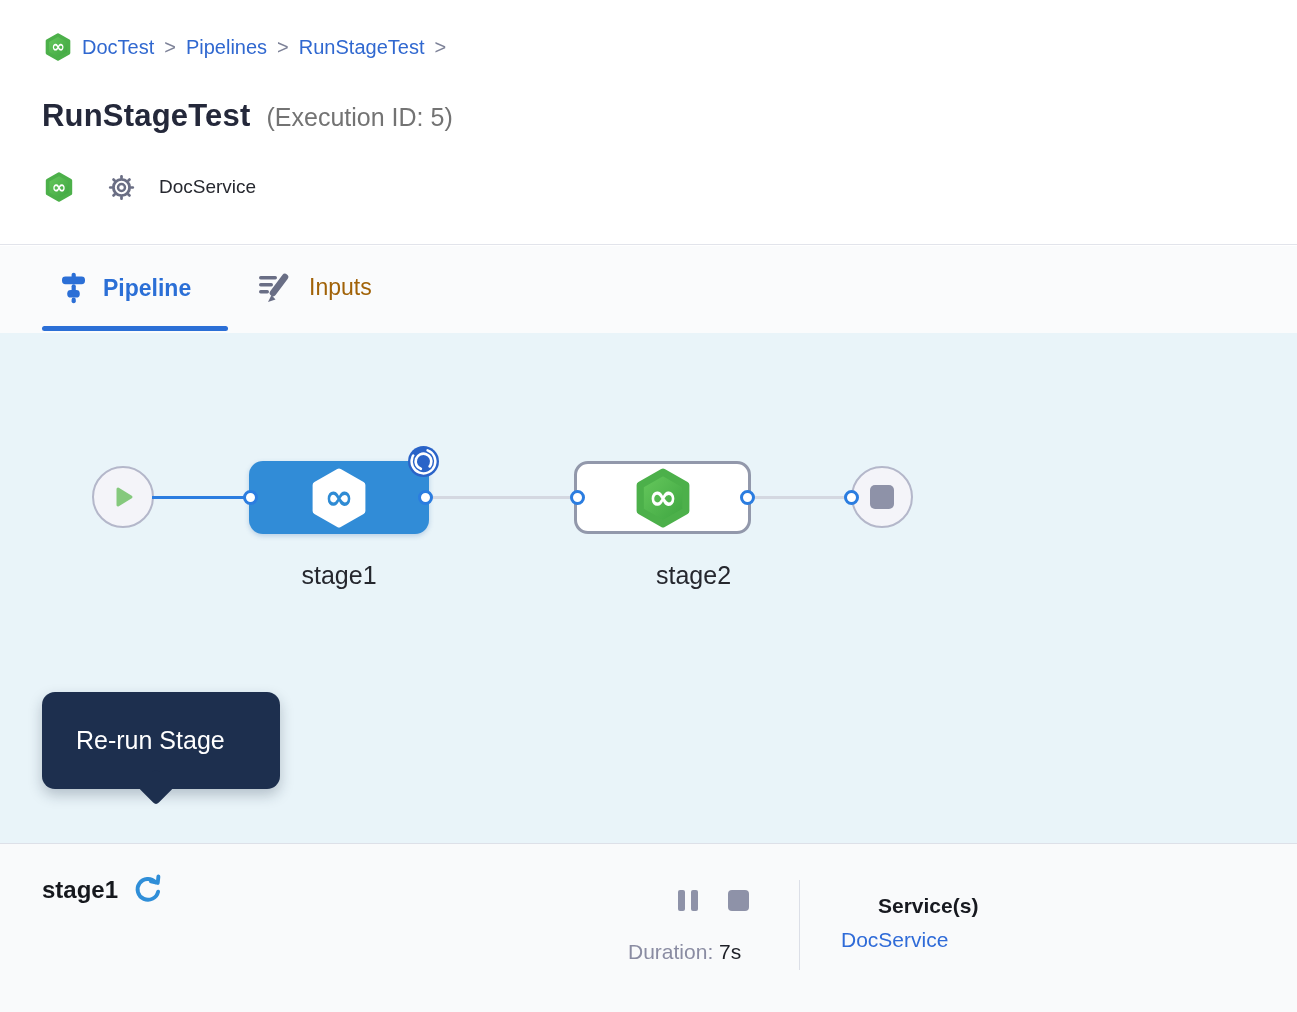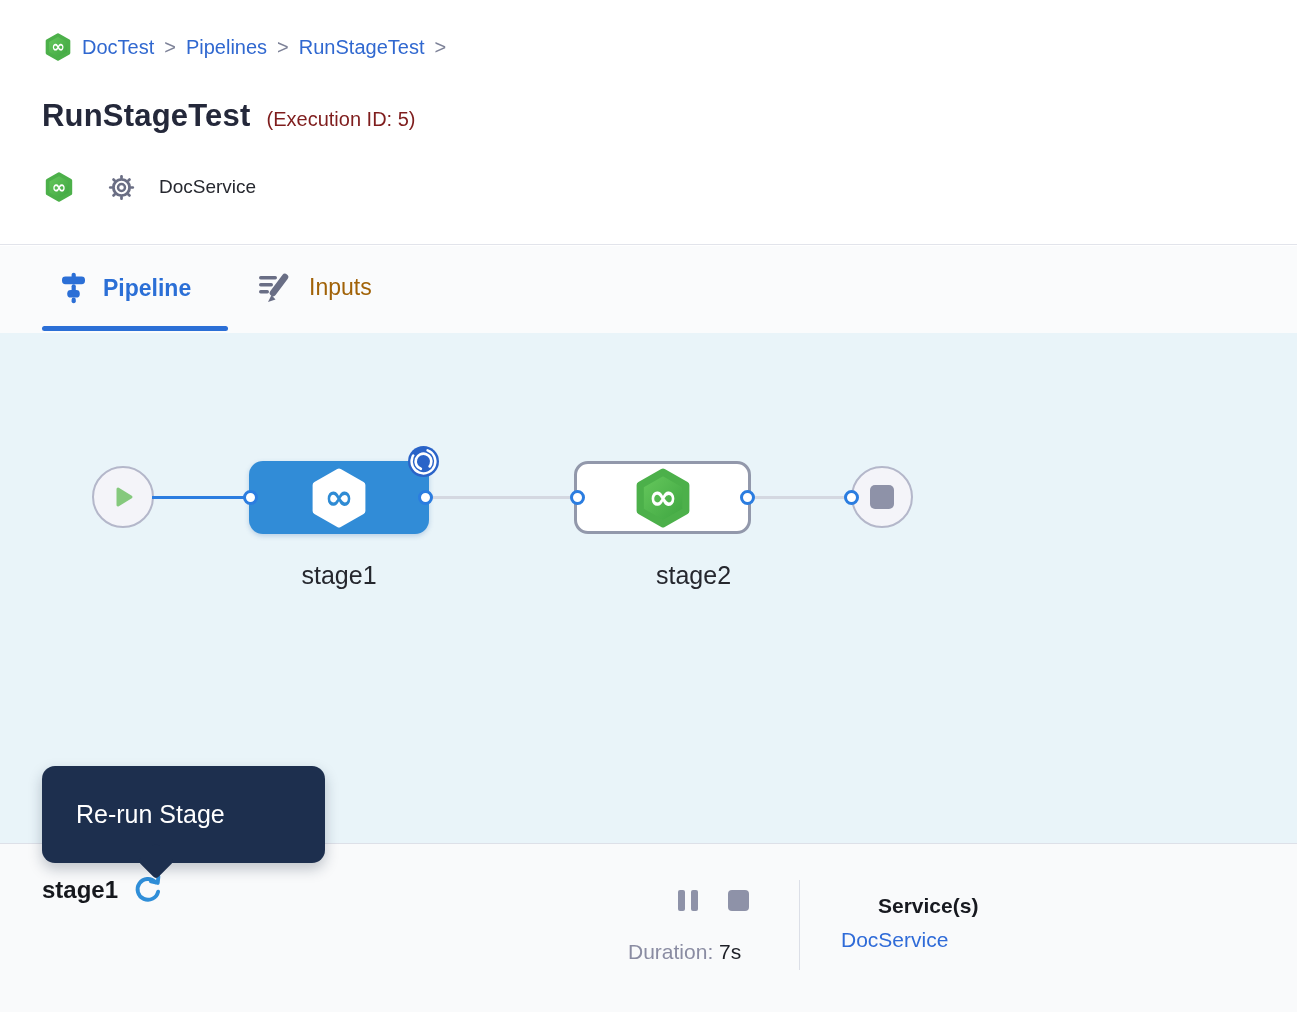--- a/index.html
+++ b/index.html
@@ -8,21 +8,21 @@
   #page { position:absolute; inset:0; width:1297px; height:1012px; background:#ffffff; }
 
   
   .header { position:absolute; left:0; top:0; width:1297px; height:245px; background:#ffffff; border-bottom:1px solid #e2e4eb; }
   .breadcrumb { position:absolute; left:44px; top:33px; display:flex; align-items:center; gap:10px; font-size:20px; }
   .crumb-link { color:#3068d0; text-decoration:none; cursor:pointer; }
   .crumb-sep { color:#7d8298; }
   .hex-icon { display:block; }
   .title-row { position:absolute; left:42px; top:98px; display:flex; align-items:baseline; gap:16px; }
   .page-title { font-size:31px; font-weight:bold; color:#24283a; letter-spacing:0.2px; }
-  .exec-id { font-size:20px; color:#7f1d1d; }
+  .exec-id { font-size:25px; color:#737373; }
   .entity-row { position:absolute; left:44px; top:172px; display:flex; align-items:center; }
   .entity-row .svc-name { font-size:19px; color:#26282f; margin-left:24px; }
   .gear-wrap { margin-left:34px; display:flex; align-items:center; }
 
   
   .tabbar { position:absolute; left:0; top:246px; width:1297px; height:87px; background:#fafbfc; }
   .tab { position:absolute; top:26px; display:flex; align-items:center; gap:18px; cursor:pointer; }
   .tab-pipeline { left:62px; }
   .tab-inputs { left:258px; }
   .tab-label { font-size:23px; }
@@ -42,21 +42,21 @@
   .port { position:absolute; width:15px; height:15px; border-radius:50%; background:#ffffff; border:3px solid #2b7de0; top:157px; }
   .stage-box { position:absolute; top:128px; width:180px; height:73px; border-radius:14px; display:flex; align-items:center; justify-content:center; cursor:pointer; }
   .stage1-box { left:249px; background:#318cd7; box-shadow:0 2px 5px rgba(40,100,170,0.25); }
   .stage2-box { left:574px; width:177px; background:#ffffff; border:3px solid #9298ab; }
   .stage-label { position:absolute; top:228px; font-size:25px; color:#25272e; text-align:center; }
   .stage1-label { left:249px; width:180px; }
   .stage2-label { left:605px; width:177px; }
   .spinner-badge { position:absolute; left:407px; top:112px; width:33px; height:33px; }
 
   
-  .tooltip { position:absolute; left:42px; top:766px; width:283px; height:97px; background:#1d2f4e; border-radius:13px; z-index:5; box-shadow:0 6px 14px rgba(20,35,60,0.25); }
+  .tooltip { position:absolute; left:42px; top:692px; width:238px; height:97px; background:#1d2f4e; border-radius:13px; z-index:5; box-shadow:0 6px 14px rgba(20,35,60,0.25); }
   .tooltip-text { position:absolute; left:34px; top:0; height:97px; display:flex; align-items:center; color:#ffffff; font-size:25px; }
   .tooltip-arrow { position:absolute; left:101px; top:82px; width:26px; height:26px; background:#1d2f4e; transform:rotate(45deg); border-radius:4px; }
 
   
   .footer { position:absolute; left:0; top:843px; width:1297px; height:169px; background:#f9fafb; border-top:1px solid #dde0e8; }
   .f-stage-row { position:absolute; left:42px; top:30px; display:flex; align-items:center; gap:14px; }
   .f-stage-name { font-size:24px; font-weight:bold; color:#16181d; }
   .rerun-btn { width:32px; height:32px; cursor:pointer; background:none; border:none; padding:0; display:flex; }
   .f-started { position:absolute; left:42px; top:96px; font-size:21px; }
   .muted { color:#8a8ca2; }

